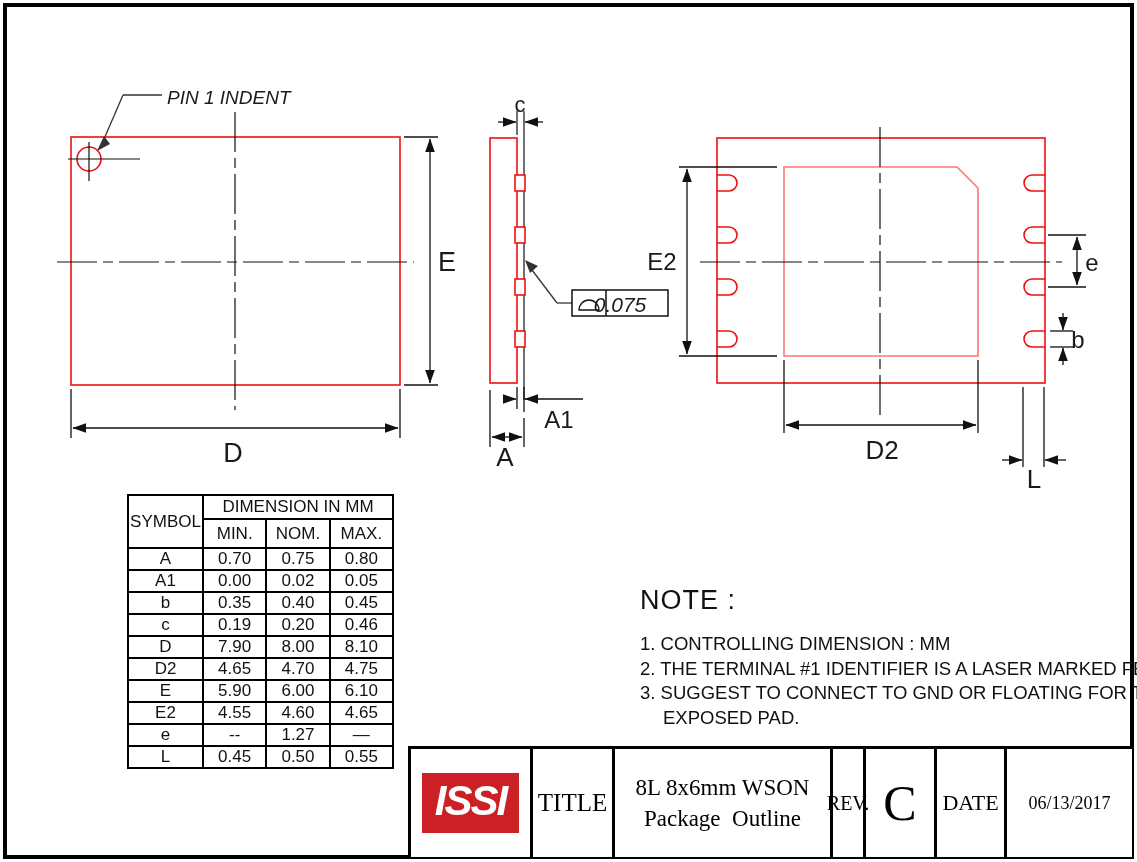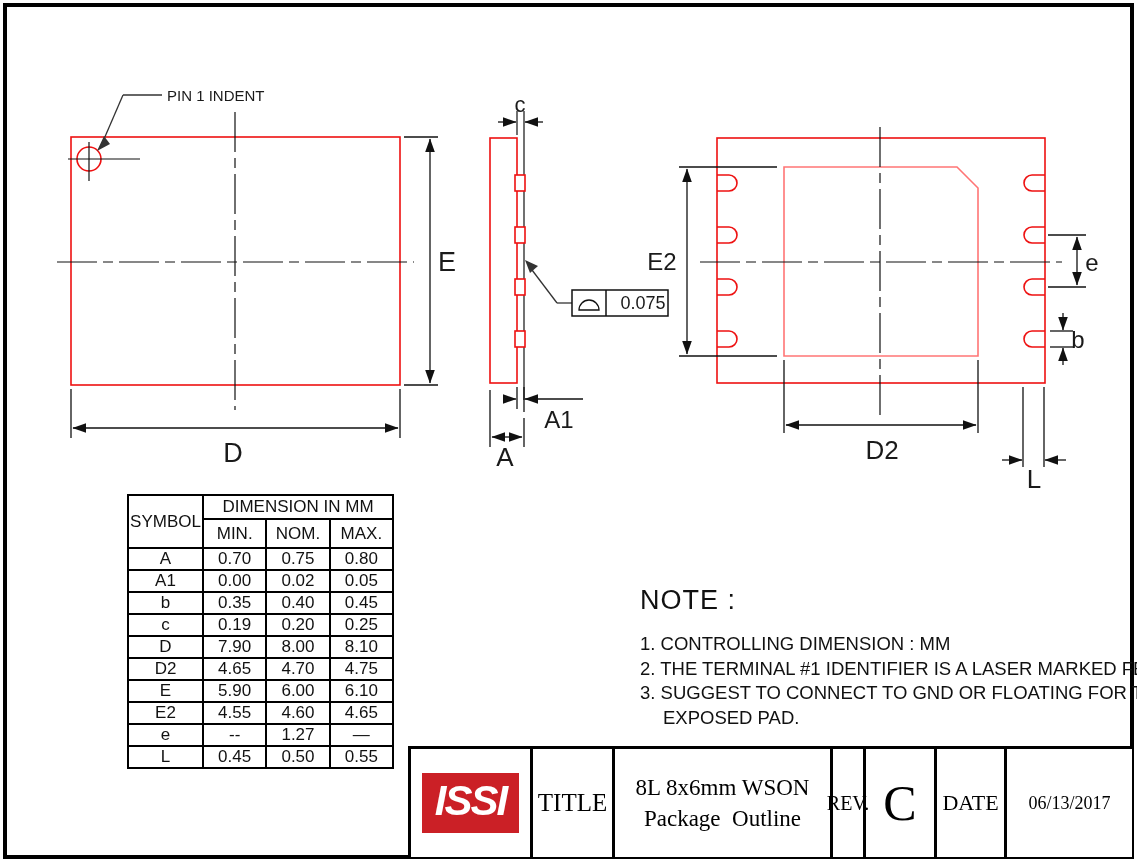--- a/index.html
+++ b/index.html
@@ -188,27 +188,27 @@
 
       <g stroke="#111" stroke-width="1.3">
         <line x1="1023" y1="387" x2="1023" y2="467"></line>
         <line x1="1044" y1="387" x2="1044" y2="467"></line>
         <line x1="1002" y1="460" x2="1022" y2="460" marker-end="url(#arr)"></line>
         <line x1="1066" y1="460" x2="1045" y2="460" marker-end="url(#arr)"></line>
       </g>
     </g>
   </svg>
 
-  <div class="lbl" style="left:167px;top:88px;font-size:15px;">PIN 1 INDENT</div>
+  <div class="lbl" style="left:167px;top:88px;font-size:19px;font-style:italic;">PIN 1 INDENT</div>
   <div class="lbl ctr" style="left:447px;top:249px;font-size:27px;">E</div>
   <div class="lbl ctr" style="left:233px;top:440px;font-size:27px;">D</div>
   <div class="lbl ctr" style="left:520px;top:94px;font-size:22px;">c</div>
   <div class="lbl ctr" style="left:559px;top:408px;font-size:24px;">A1</div>
   <div class="lbl ctr" style="left:505px;top:444px;font-size:26px;">A</div>
-  <div class="lbl ctr" style="left:643px;top:294px;font-size:18px;">0.075</div>
+  <div class="lbl ctr" style="left:620px;top:294px;font-size:21px;font-style:italic;">0.075</div>
   <div class="lbl ctr" style="left:662px;top:250px;font-size:24px;">E2</div>
   <div class="lbl ctr" style="left:1092px;top:251px;font-size:24px;">e</div>
   <div class="lbl ctr" style="left:1078px;top:328px;font-size:24px;">b</div>
   <div class="lbl ctr" style="left:882px;top:437px;font-size:26px;">D2</div>
   <div class="lbl ctr" style="left:1034px;top:466px;font-size:26px;">L</div>
 
   <table id="dim-table">
     <thead>
       <tr>
         <th rowspan="2" style="width:73px;">SYMBOL</th>
@@ -236,21 +236,21 @@
       <tr>
         <td>b</td>
           <td>0.35</td>
           <td>0.40</td>
           <td>0.45</td>
       </tr>
       <tr>
         <td>c</td>
           <td>0.19</td>
           <td>0.20</td>
-          <td>0.25</td>
+          <td>0.46</td>
       </tr>
       <tr>
         <td>D</td>
           <td>7.90</td>
           <td>8.00</td>
           <td>8.10</td>
       </tr>
       <tr>
         <td>D2</td>
           <td>4.65</td>

